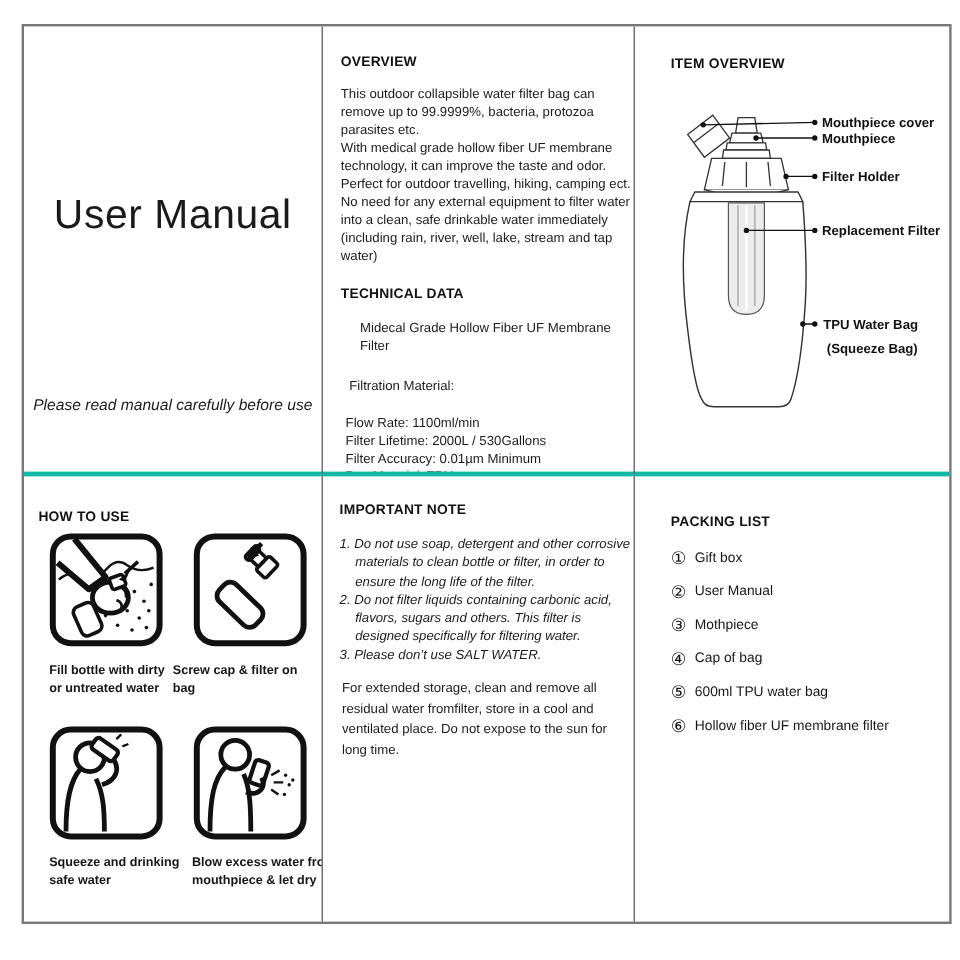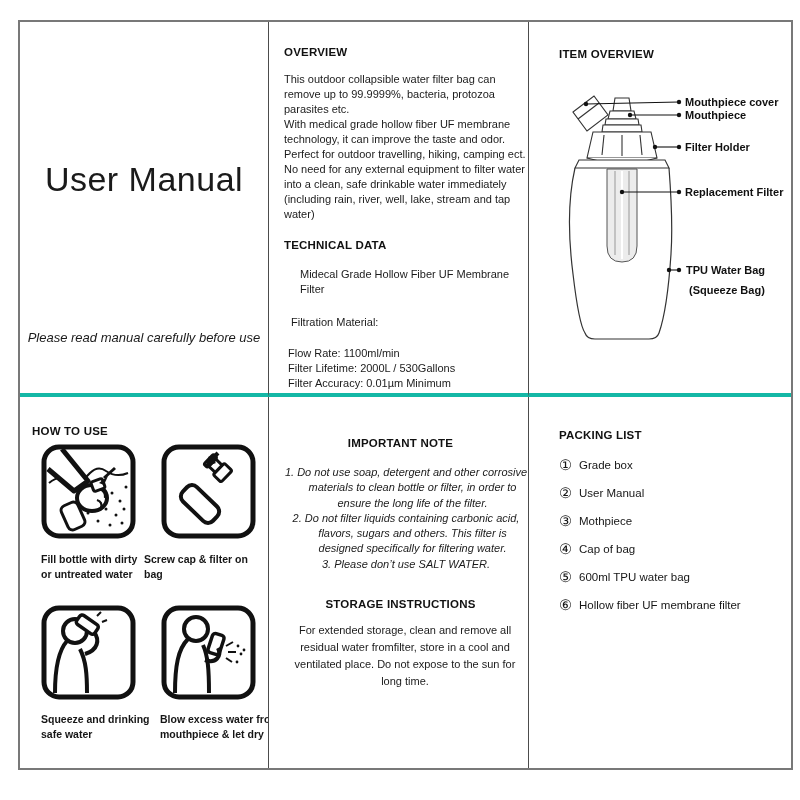--- a/index.html
+++ b/index.html
@@ -37,21 +37,21 @@
     font-family:"Liberation Sans", sans-serif; }
   .lineart { fill:#ffffff; stroke:#333; stroke-width:1.1; }
   .leader { stroke:#111; stroke-width:1.1; }
 
   
   .hu-head { position:absolute; left:12px; top:28px; }
   .step-icon { position:absolute; width:97px; height:97px; }
   .cap { position:absolute; font-size:10.5px; font-weight:bold; line-height:15px; color:#161616; }
 
   
-  .in-wrap { padding:40px 10px 0 14px;text-align:center; }
+  .in-wrap { padding:22px 10px 0 14px; }
   .in-items { margin-top:16px; width:246px; }
   .in-items div { padding-left:13px; text-indent:-13px; line-height:15.3px;font-style:italic; }
   .sr-head { margin-top:26px; }
   .sr-body { margin-top:12px; margin-left:2px; width:240px; line-height:17px; }
 
   
   .pl-wrap { padding:32px 8px 0 30px; }
   .pl-items { margin-top:10px; }
   .pl-item { display:flex; align-items:center; height:28px; }
   .pl-num { font-size:14.5px; margin-right:7px; color:#161616; }
@@ -225,32 +225,31 @@
   </div>
 
   <div class="cell bdr-r" style="left:249px;top:375px;width:260px;height:371px;">
     <div class="in-wrap">
       <div class="h-sec">IMPORTANT NOTE</div>
       <div class="body-txt in-items">
         <div>1. Do not use soap, detergent and other corrosive materials to clean bottle or filter, in order to ensure the long life of the filter.</div>
         <div>2. Do not filter liquids containing carbonic acid, flavors, sugars and others. This filter is designed specifically for filtering water.</div>
         <div>3. Please don’t use SALT WATER.</div>
       </div>
-      <div class="h-sec sr-head">STORAGE INSTRUCTIONS</div>
       <div class="body-txt pre sr-body">For extended storage, clean and remove all residual water fromfilter, store in a cool and ventilated place. Do not expose to the sun for long time.</div>
     </div>
   </div>
 
   <div class="cell" style="left:509px;top:375px;width:262px;height:263px;">
     <div class="pl-wrap">
       <div class="h-sec">PACKING LIST</div>
       <div class="pl-items">
         <div class="pl-item">
           <span class="pl-num">①</span>
-          <span class="pl-label">Grade box</span>
+          <span class="pl-label">Gift box</span>
         </div>
         <div class="pl-item">
           <span class="pl-num">②</span>
           <span class="pl-label">User Manual</span>
         </div>
         <div class="pl-item">
           <span class="pl-num">③</span>
           <span class="pl-label">Mothpiece</span>
         </div>
         <div class="pl-item">

